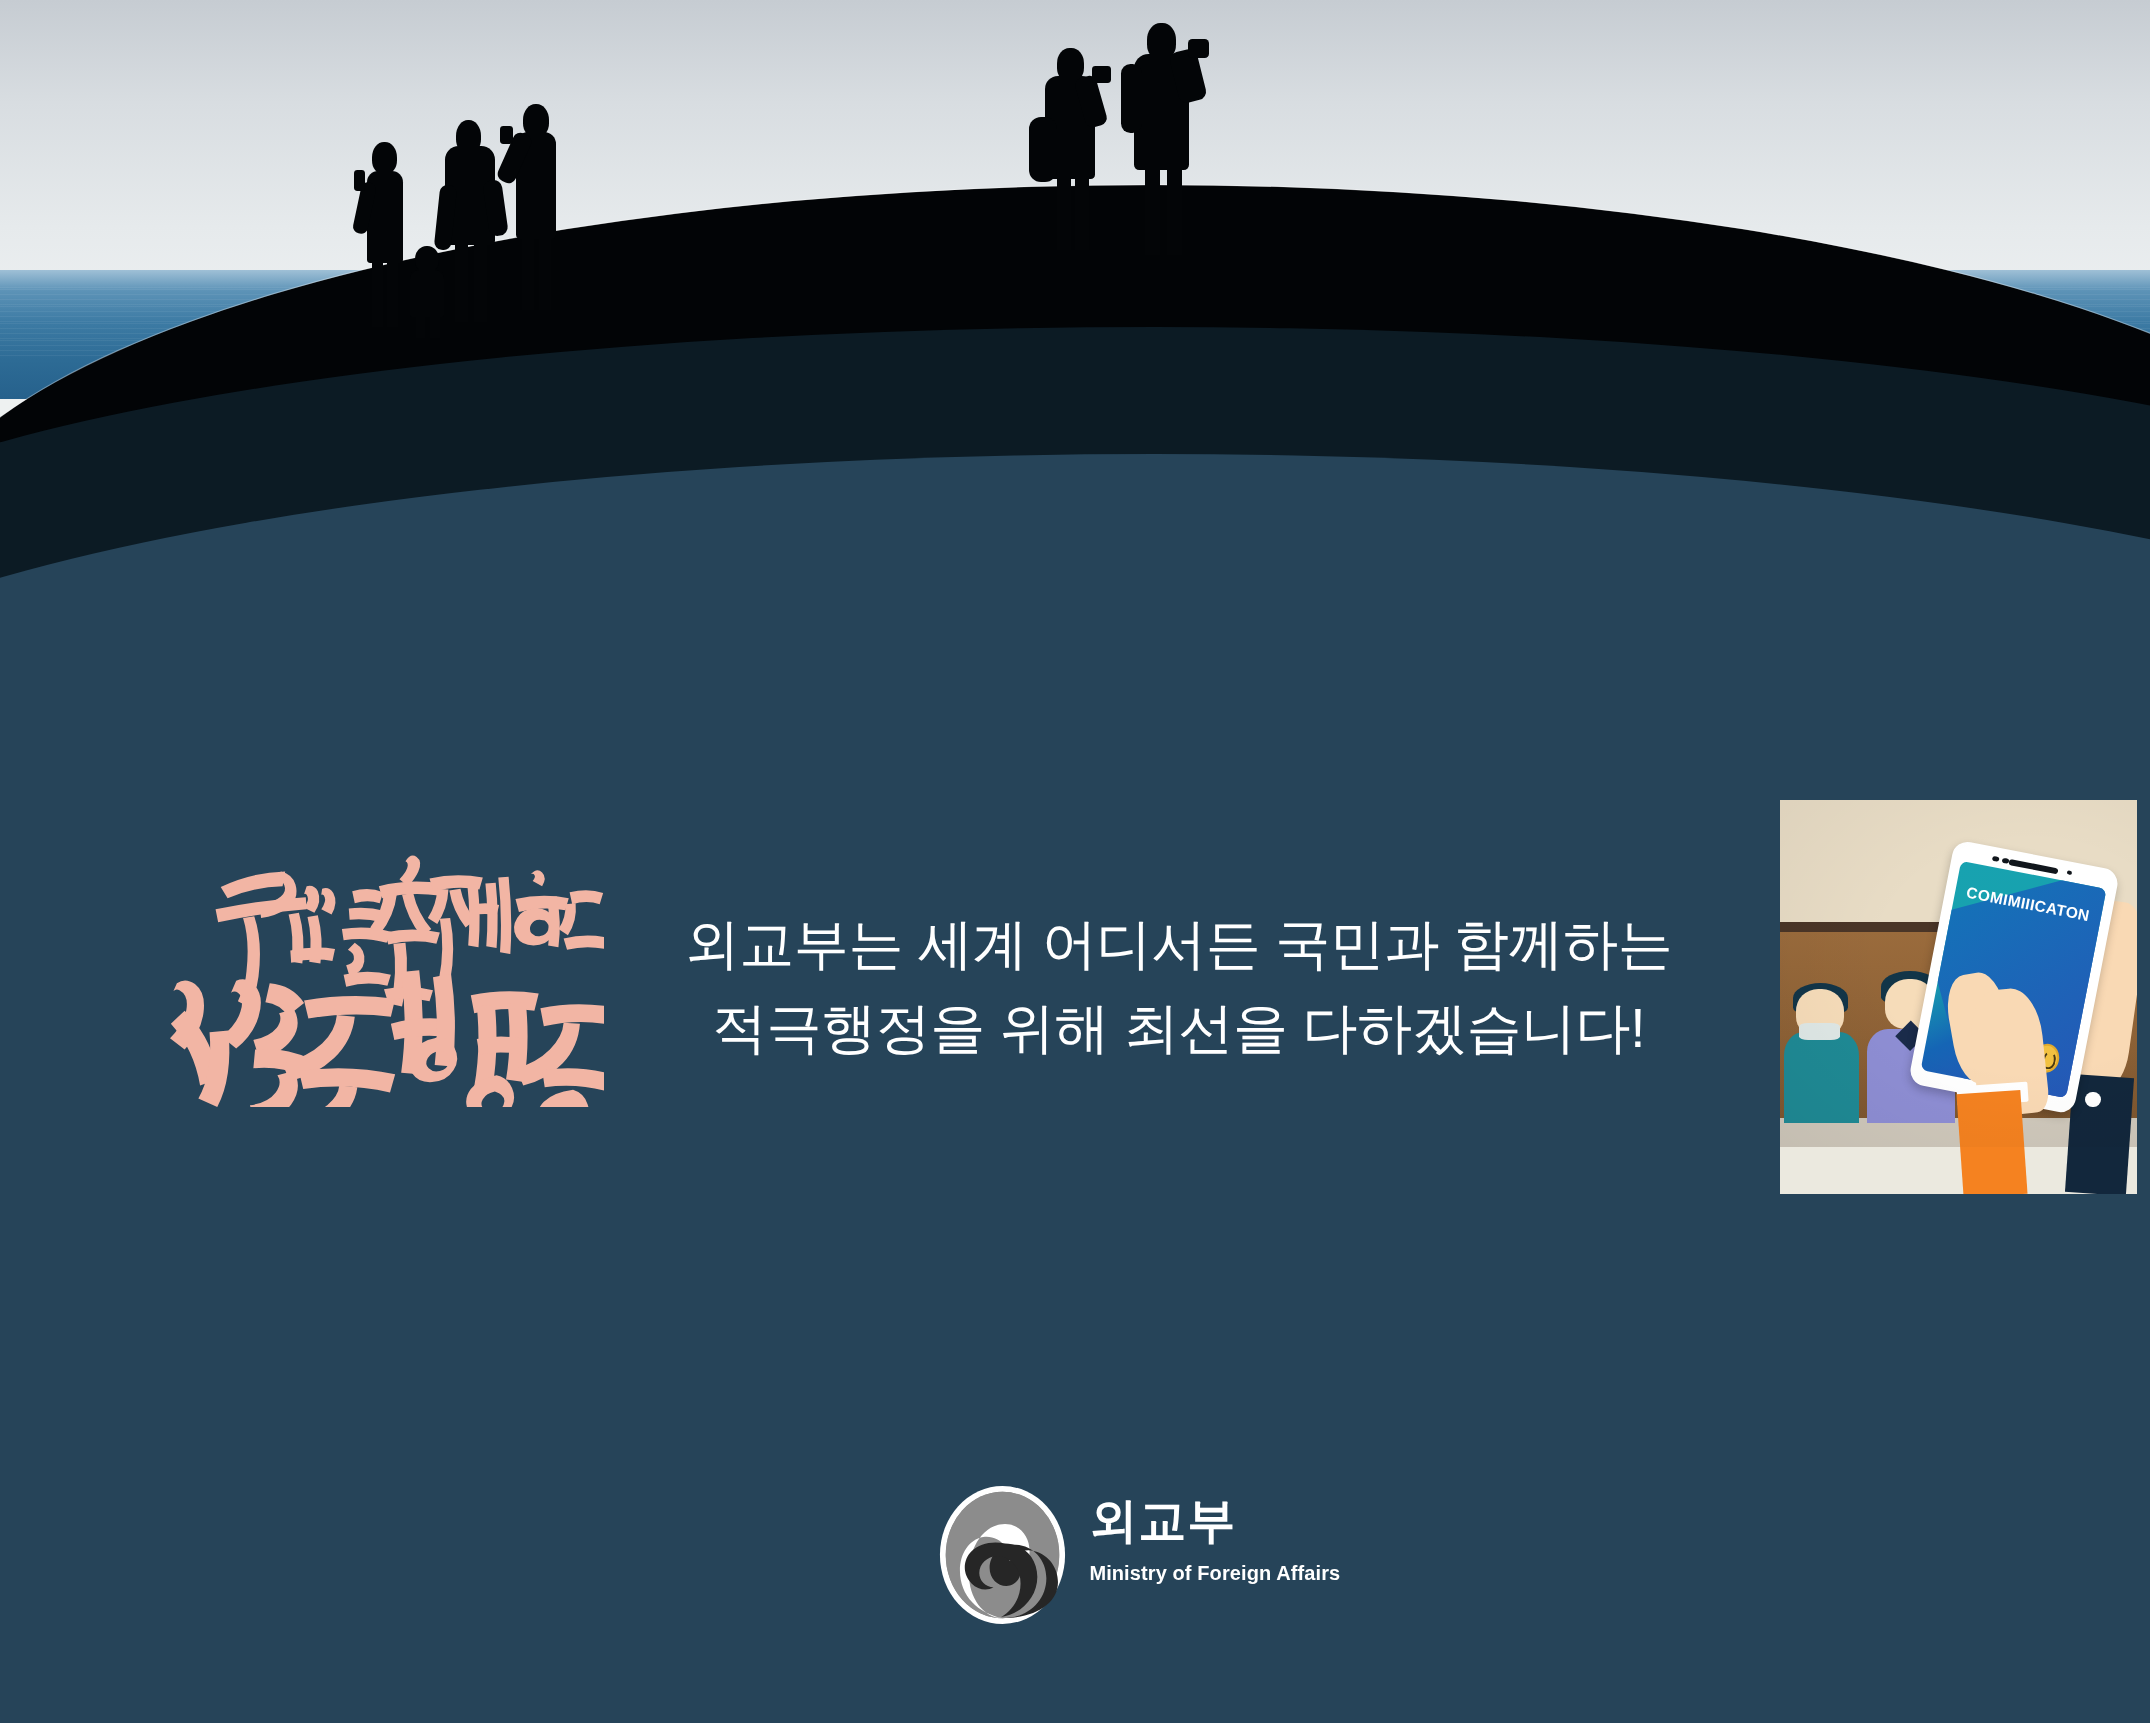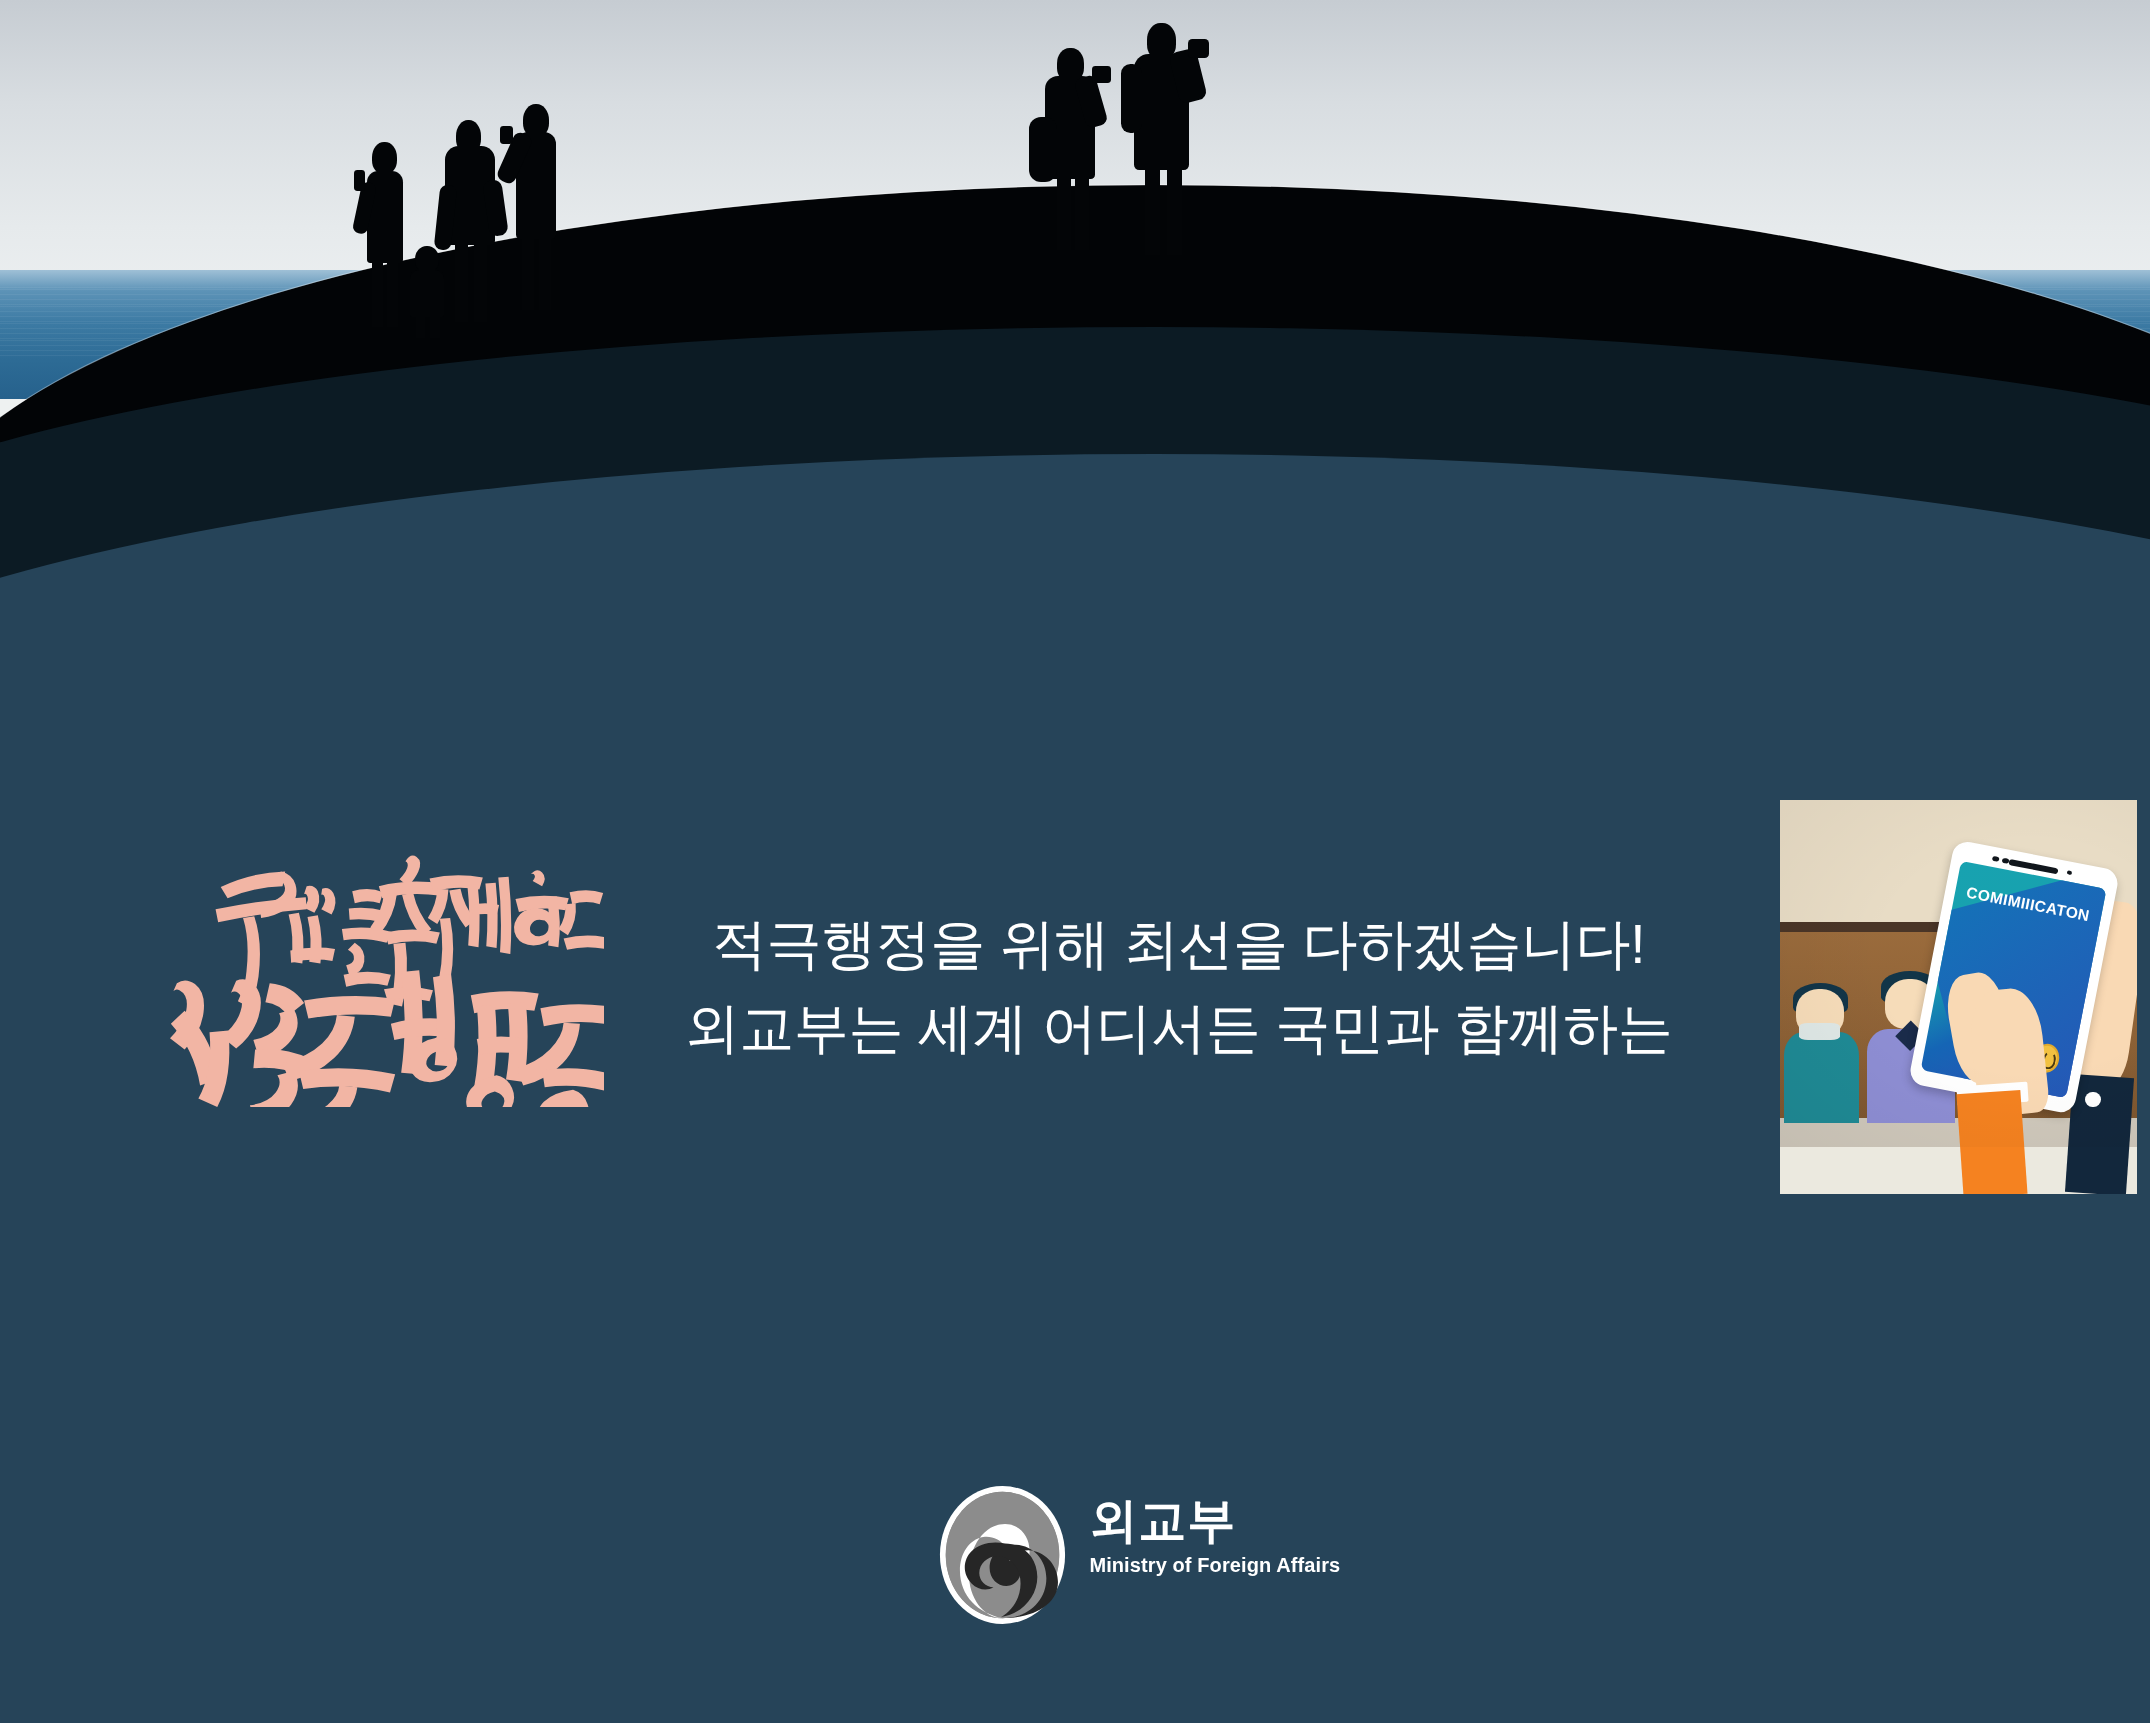--- a/index.html
+++ b/index.html
@@ -159,21 +159,21 @@
     display:flex;align-items:flex-start;gap:22.4px;
   }
   .taeguk{position:relative;width:129px;height:142px;flex:0 0 auto;}
   .taeguk svg{width:100%;height:100%;display:block;}
   .logo-text{padding-top:13px;}
   .logo-ko{
     color:#ffffff;font-size:48px;font-weight:700;letter-spacing:0.9px;line-height:1;
     font-family:"Liberation Sans",sans-serif;
   }
   .logo-en{
-    color:#ffffff;font-size:20px;font-weight:700;letter-spacing:0.1px;margin-top:9px;
+    color:#ffffff;font-size:20px;font-weight:700;letter-spacing:0.1px;margin-top:17px;
     font-family:"Liberation Sans",sans-serif;
   }
 </style>
 </head>
 <body>
 
 <div id="poster">
 
   <div class="photo">
     <div class="sky"></div>
@@ -313,22 +313,22 @@
 
         <path d="M862 410 q78-16 158-4 l-10 40 q-70-10-140 6z"></path>
         <path d="M954 446 q-4 54-40 92 q-36 38-92 52 l-16-40 q48-14 78-44 q30-30 32-62z"></path>
         <path d="M866 554 q86-12 164 10 l-12 40 q-70-20-146-10z"></path>
         <path d="M938 600 q26 8 34 34 q10 30-12 52 q-22 22-58 20 q-34-2-44-28 q-10-28 12-50 q22-22 68-28z m-6 40 q-22 4-30 20 q-8 16 6 26 q14 10 30 2 q16-8 16-26 q0-16-22-22z"></path>
       </g>
     </svg>
   </div>
 
   <div class="message">
+    <span class="ln">외교부는 세계 어디서든 국민과 함께하는</span>
     <span class="ln">적극행정을 위해 최선을 다하겠습니다!</span>
-    <span class="ln">외교부는 세계 어디서든 국민과 함께하는</span>
   </div>
 
   <div class="illus">
     <div class="il-wallTop"></div>
     <div class="il-wallRail"></div>
     <div class="il-wallBot"></div>
     <div class="il-counter"></div>
     <div class="il-floor"></div>
 
     <div class="il-p1hair"></div>

